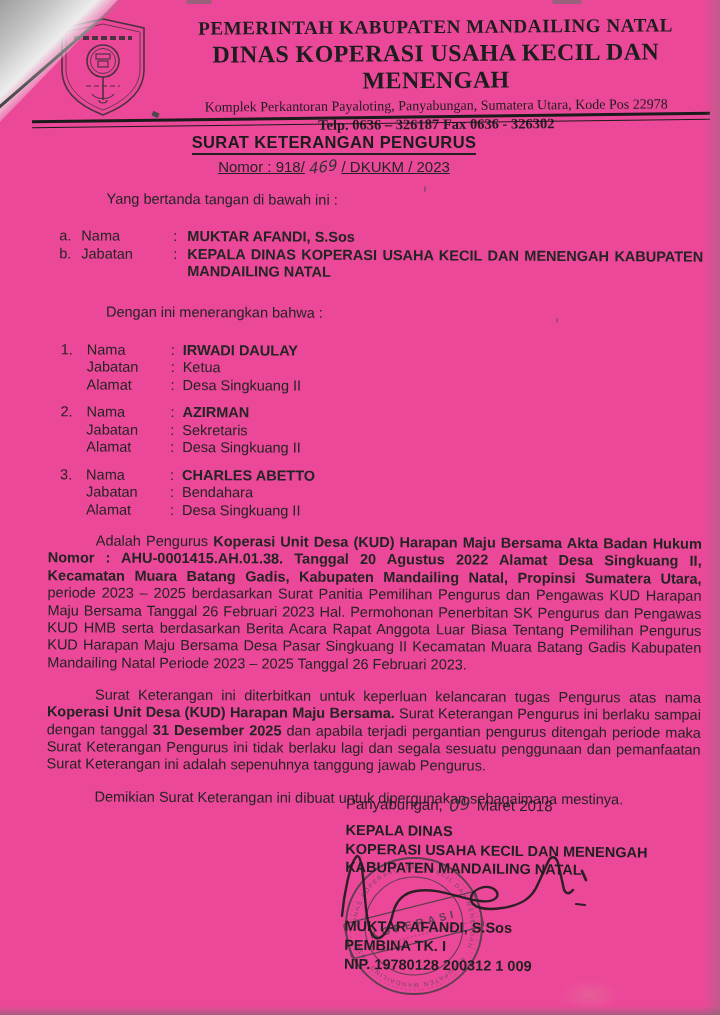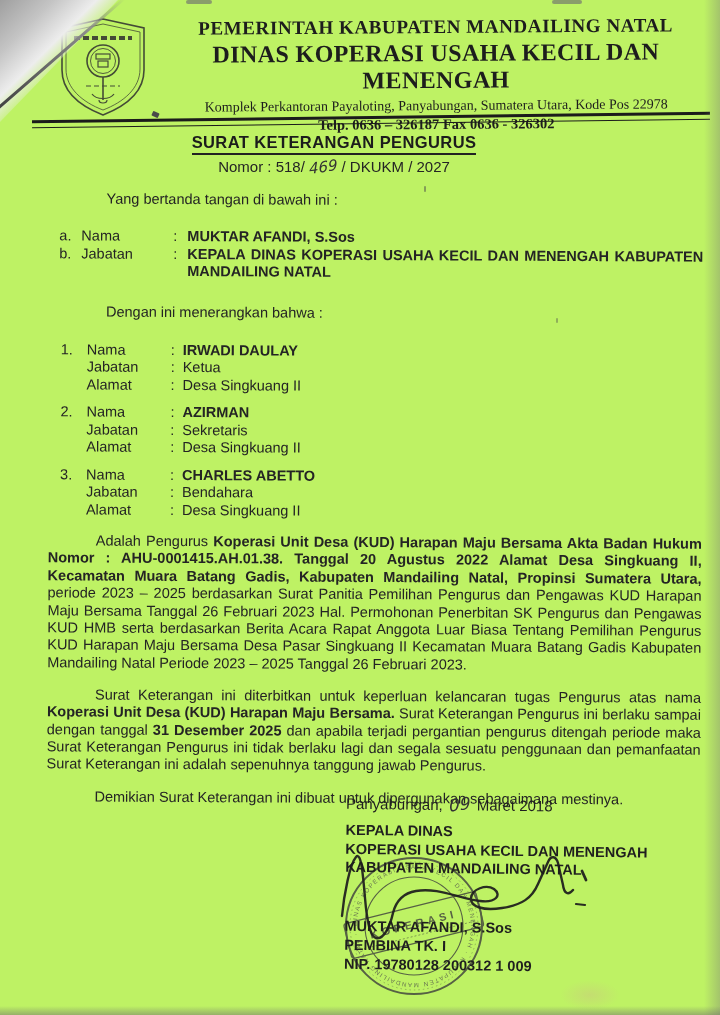--- a/index.html
+++ b/index.html
@@ -1,33 +1,33 @@
 <!DOCTYPE html>
 <html><head>
 <meta charset="utf-8">
 <style>
   html,body{margin:0;padding:0;}
   body{width:720px;height:1015px;overflow:hidden;background:#e9e9e9;}
-  #page{position:relative;width:720px;height:1015px;background:#bef264;overflow:hidden;
+  #page{position:relative;width:720px;height:1015px;background:#ec4899;overflow:hidden;
         font-family:"Liberation Sans",sans-serif;color:#222;}
 
   
   .hdr-text{position:absolute;left:158px;top:16px;width:556px;text-align:center;
             font-family:"Liberation Serif",serif;transform:rotate(-0.4deg);color:#1d1d1d;}
   .hdr-line1{font-size:19px;font-weight:700;letter-spacing:.6px;}
   .hdr-line2{font-size:24px;font-weight:700;letter-spacing:.4px;margin-top:2px;}
   .hdr-line3{font-size:14px;margin-top:4px;}
   .hdr-line4{font-size:14.5px;font-weight:700;margin-top:2px;}
   .crest{position:absolute;left:56px;top:16px;width:94px;height:102px;}
   .rule{position:absolute;left:32px;top:116px;width:678px;height:4px;
         border-top:3px solid #1b1b1b;border-bottom:1.6px solid #1b1b1b;
         transform:rotate(-0.7deg);}
 
   
-  .title-wrap{position:absolute;left:0;top:133px;width:612px;text-align:center;padding-left:56px;box-sizing:border-box;}
+  .title-wrap{position:absolute;left:0;top:133px;width:612px;text-align:center;padding-left:56px;box-sizing:border-box;text-decoration:underline;}
   .doc-title{display:inline-block;font-size:16.5px;font-weight:700;letter-spacing:.4px;
              border-bottom:2px solid #222;padding-bottom:1px;color:#1c1c1c;}
   .doc-number{font-size:15px;margin-top:3px;color:#242424;}
   .hand{font-family:"DejaVu Sans",sans-serif;font-style:italic;display:inline-block;
         transform:rotate(-8deg) skewX(-6deg);font-size:15px;color:#333;margin:0 4px;}
 
   
   .content{position:absolute;left:48px;top:186px;width:654px;font-size:14.5px;
            transform:rotate(0.3deg);color:#242424;}
   .intro{margin:6px 0 0 57px;}
@@ -100,21 +100,21 @@
     <div class="hdr-line4">Telp. 0636 – 326187 Fax 0636 - 326302</div>
   </div>
 
   <div class="rule"></div>
 
   <div class="title-wrap">
     <div>
       <span class="doc-title">SURAT KETERANGAN PENGURUS</span>
     </div>
     <div class="doc-number">
-      <span>Nomor : 518/</span><span class="hand">469</span><span>/ DKUKM / 2027</span>
+      <span>Nomor : 918/</span><span class="hand">469</span><span>/ DKUKM / 2023</span>
     </div>
   </div>
 
   <div class="content">
 
     <p class="intro" style="margin:6px 0 0 57px;">Yang bertanda tangan di bawah ini :</p>
 
     <div class="ab">
       <div class="ab-row">
         <span>a.</span>

